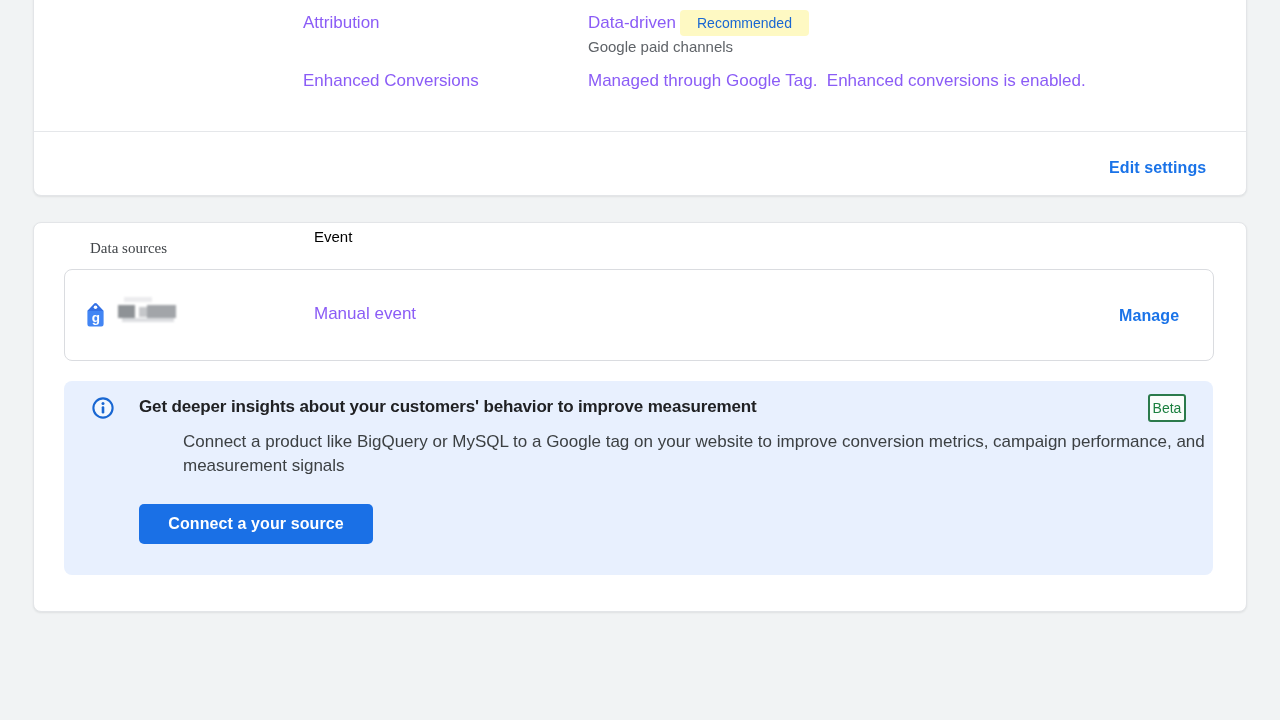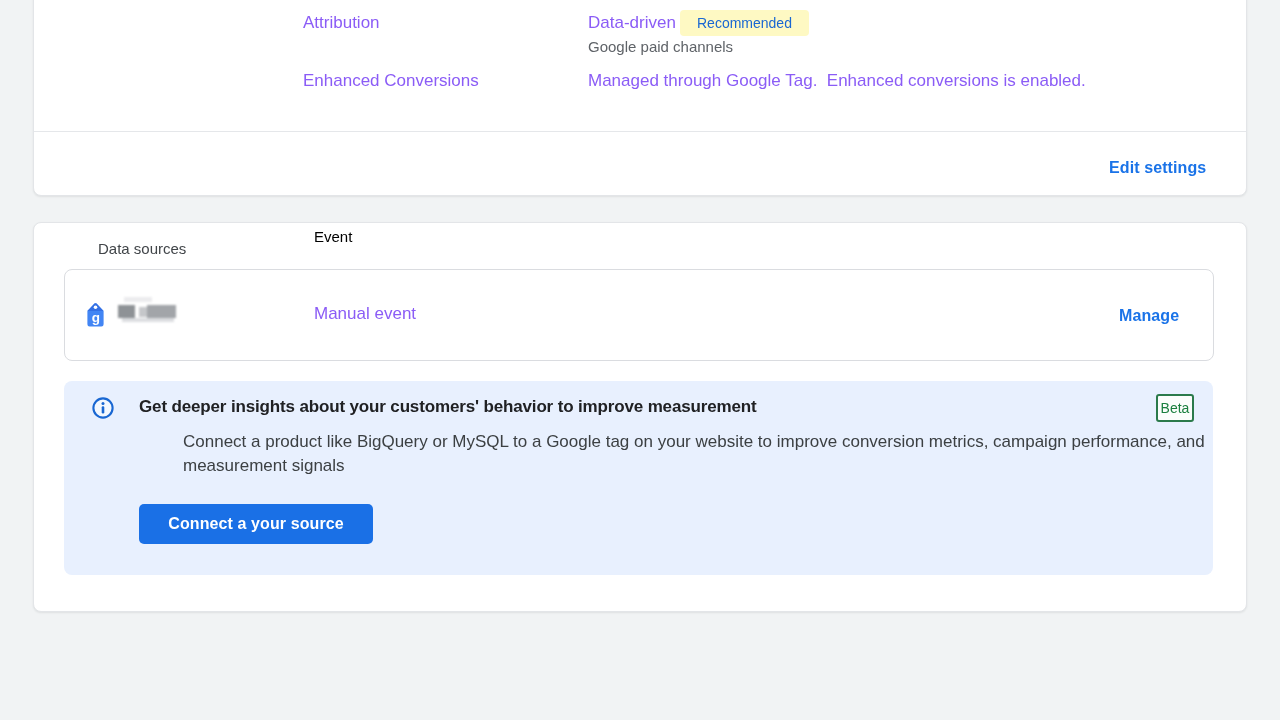--- a/index.html
+++ b/index.html
@@ -40,21 +40,21 @@
 <div class="chip" style="left:680px; top:10px; height:26px;">Recommended</div>
 <div class="abs sm" style="left:588px; top:38px;">Google paid channels</div>
 
 <div class="abs lbl" style="left:303px; top:71px;">Enhanced Conversions</div>
 <div class="abs lbl" style="left:588px; top:71px;">Managed through Google Tag.&nbsp; Enhanced conversions is enabled.</div>
 
 <div class="abs link" style="left:1109px; top:159px;">Edit settings</div>
 
 <div class="card" style="left:33px; top:222px; width:1214px; height:390px;"></div>
 
-<div class="abs sm" style="left:98px; top:240px; color:#414549;">Data sources</div>
+<div class="abs sm" style="left:90px; top:240px; color:#414549;font-family:Liberation Serif, serif;">Data sources</div>
 <div class="abs sm" style="left:314px; top:228px; color:#000000;">Event</div>
 
 <div class="abs" style="left:64px; top:269px; width:1150px; height:92px; border:1px solid #dadce0; border-radius:8px; background:#fff;"></div>
 
 <svg class="abs" style="left:86px; top:302px;" width="19" height="25" viewBox="0 0 19 25">
   <path d="M8.5 1.6 Q9.5 0.7 10.5 1.6 L17.6 8.9 L17.6 22.2 A2.2 2.2 0 0 1 15.4 24.4 L3.6 24.4 A2.2 2.2 0 0 1 1.4 22.2 L1.4 8.9 Z" fill="#4285f4"></path>
   <path d="M8.5 1.6 Q9.5 0.7 10.5 1.6 L17.6 8.9 L1.4 8.9 Z" fill="#3470e4"></path>
   <circle cx="9.5" cy="5.3" r="1.8" fill="#fff"></circle>
   <text x="9.8" y="20.0" text-anchor="middle" font-family="Liberation Sans, sans-serif" font-size="13.5" font-weight="700" fill="#fff">g</text>
 </svg>
@@ -73,17 +73,17 @@
 <div class="abs" style="left:64px; top:381px; width:1149px; height:194px; background:#e8f0fe; border-radius:8px;"></div>
 
 <svg class="abs" style="left:92px; top:397px;" width="22" height="22" viewBox="0 0 22 22">
   <circle cx="11" cy="11" r="9.6" fill="#f3f8fe" stroke="#1967d2" stroke-width="2.1"></circle>
   <circle cx="11" cy="6.4" r="1.5" fill="#1967d2"></circle>
   <rect x="9.7" y="9.3" width="2.6" height="7.2" rx="1.2" fill="#1967d2"></rect>
 </svg>
 
 <div class="abs" style="left:139px; top:397px; font-size:17px; font-weight:700; letter-spacing:-0.15px; color:#202124;">Get deeper insights about your customers' behavior to improve measurement</div>
 
-<div class="abs" style="left:1148px; top:394px; width:38px; height:28px; border:2px solid #2b7a4b; border-radius:3px; background:#fbfdfb; color:#1a7f3e; font-size:14px; line-height:24px; text-align:center;margin-left:8px;">Beta</div>
+<div class="abs" style="left:1148px; top:394px; width:38px; height:28px; border:2px solid #2b7a4b; border-radius:3px; background:#fbfdfb; color:#1a7f3e; font-size:14px; line-height:24px; text-align:center;">Beta</div>
 
 <div class="abs" style="left:139px; top:430px; font-size:17px; color:#3c4043; line-height:24px;margin-left:44px;">Connect a product like BigQuery or MySQL to a Google tag on your website to improve conversion metrics, campaign performance, and<br>measurement signals</div>
 
 <div class="abs" style="left:139px; top:504px; width:234px; height:40px; background:#1a70e6; border-radius:5px; color:#fff; font-size:16px; font-weight:700; line-height:40px; text-align:center; letter-spacing:0.1px;">Connect a your source</div>
 
 </body></html>

